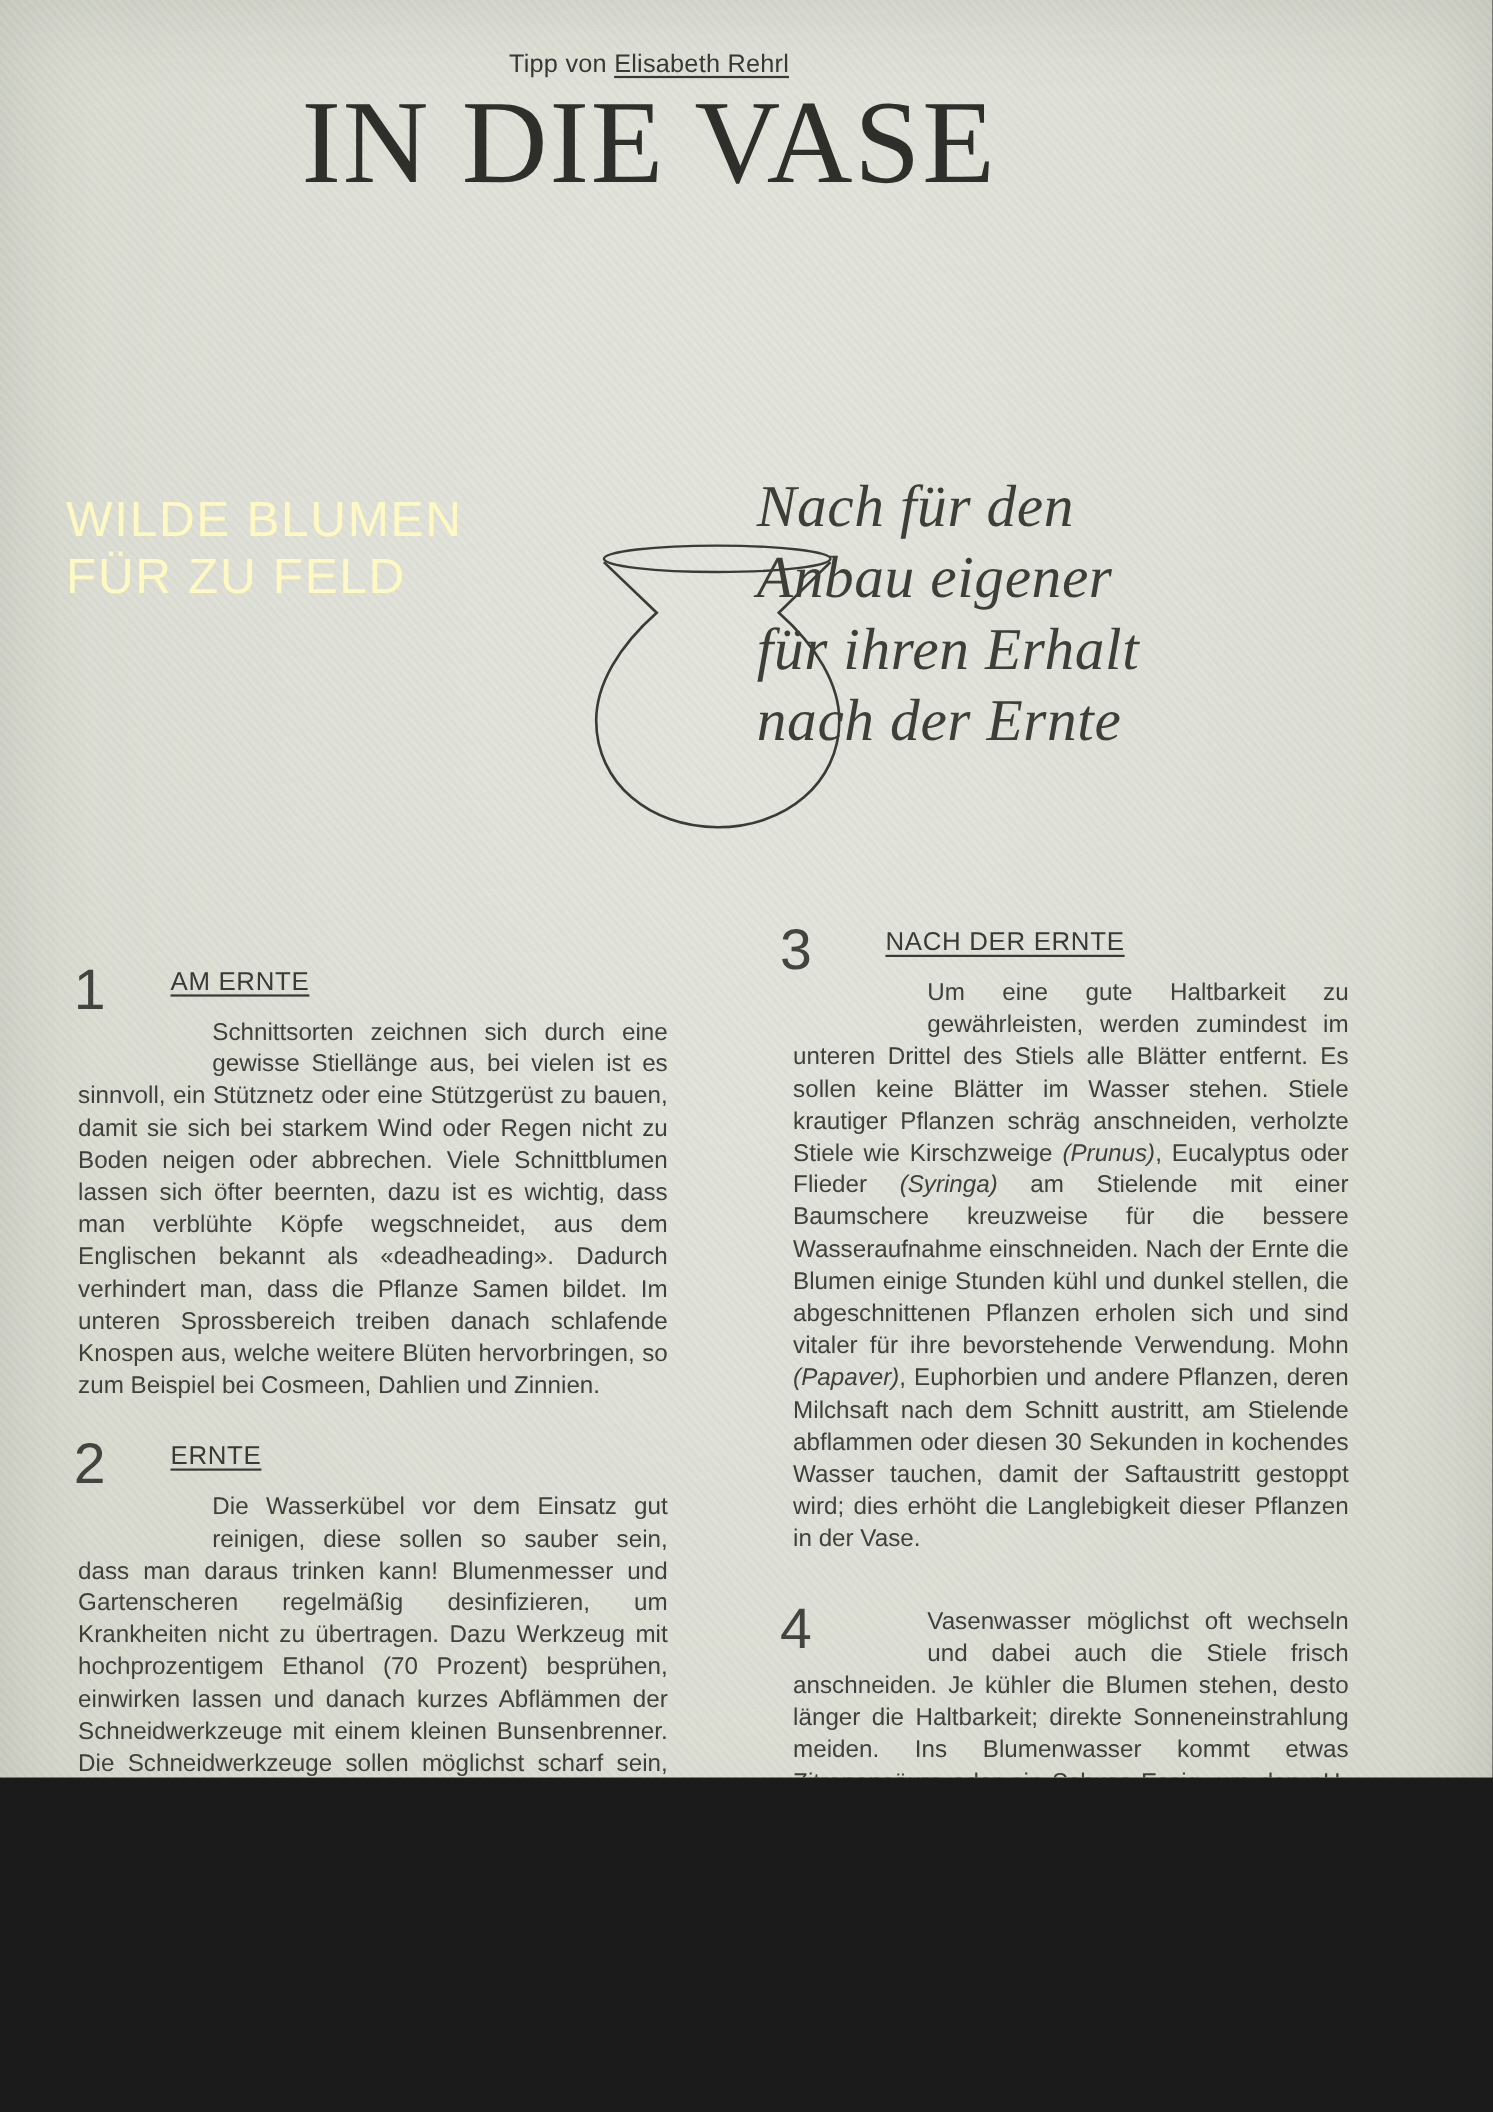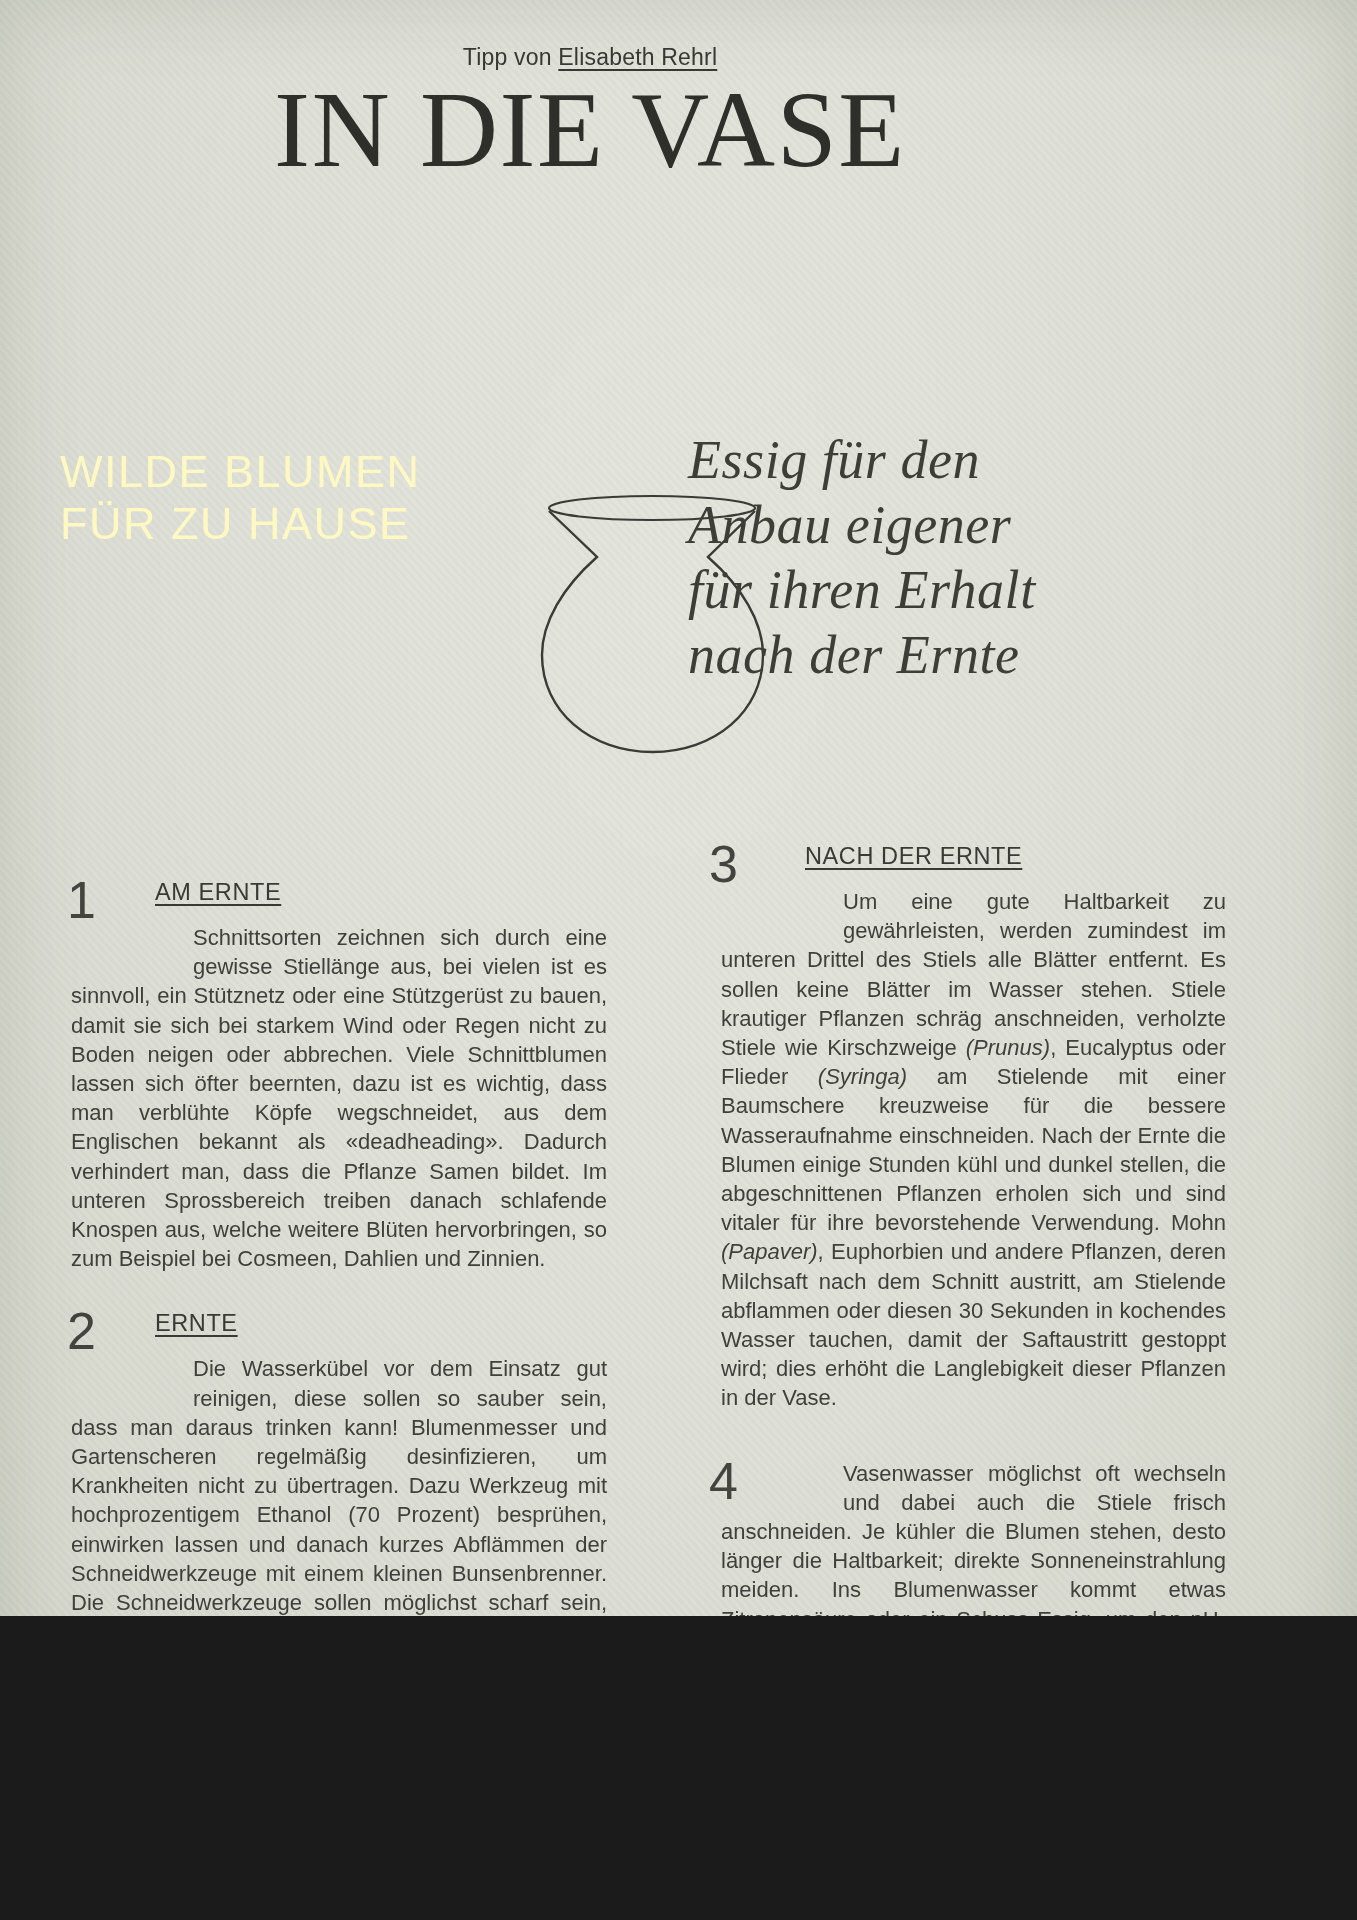--- a/index.html
+++ b/index.html
@@ -69,29 +69,29 @@
 <div class="stage">
   <div class="paper"></div>
 
   <div class="head-wrap">
     <div class="byline"><span>Tipp von </span><span class="u">Elisabeth Rehrl</span></div>
     <h1 class="title">
       <span class="t2">IN DIE VASE</span>
     </h1>
   </div>
 
-  <h2 class="subhead"><span>WILDE BLUMEN</span><br><span>FÜR ZU HAUSE</span></h2>
+  <h2 class="subhead"><span>WILDE BLUMEN</span><br><span>FÜR ZU FELD</span></h2>
 
   <svg class="vase" width="235" height="270" viewBox="0 0 235 270">
     <ellipse cx="119" cy="21" rx="103" ry="12" fill="none" stroke="#3a3a36" stroke-width="2.2"></ellipse>
     <path d="M16,24 L64,70 C30,100 9,135 9,168 C9,225 58,265 119.5,265 C181,265 230,225 230,168 C230,135 209,100 175,70 L222,24" fill="none" stroke="#3a3a36" stroke-width="2.4" stroke-linejoin="miter"></path>
   </svg>
 
   <div class="intro">
-    <div>Essig für den</div>
+    <div>Nach für den</div>
     <div>Anbau eigener</div>
     <div>für ihren Erhalt</div>
     <div>nach der Ernte</div>
   </div>
 
   <div class="col col1">
     <section class="tip">
       <span class="num">1</span>
       <h3 class="tip-head">AM ERNTE</h3>
       <p class="tip-body"><span class="sp sp1"></span><span class="sp sp2"></span><span><span>Schnittsorten zeichnen sich durch eine ge­wisse Stiellänge aus, bei vielen ist es sinnvoll, ein Stütznetz oder eine Stützgerüst zu bauen, damit sie sich bei starkem Wind oder Regen nicht zu Boden neigen oder abbrechen. Viele Schnittblumen lassen sich öfter beernten, dazu ist es wichtig, dass man verblühte Köpfe wegschneidet, aus dem Englischen bekannt als «deadheading». Dadurch verhindert man, dass die Pflanze Samen bildet. Im unteren Sprossbereich treiben danach schlafende Knospen aus, welche weitere Blüten hervorbringen, so zum Beispiel bei Cosmeen, Dahlien und Zinnien.</span></span></p>

